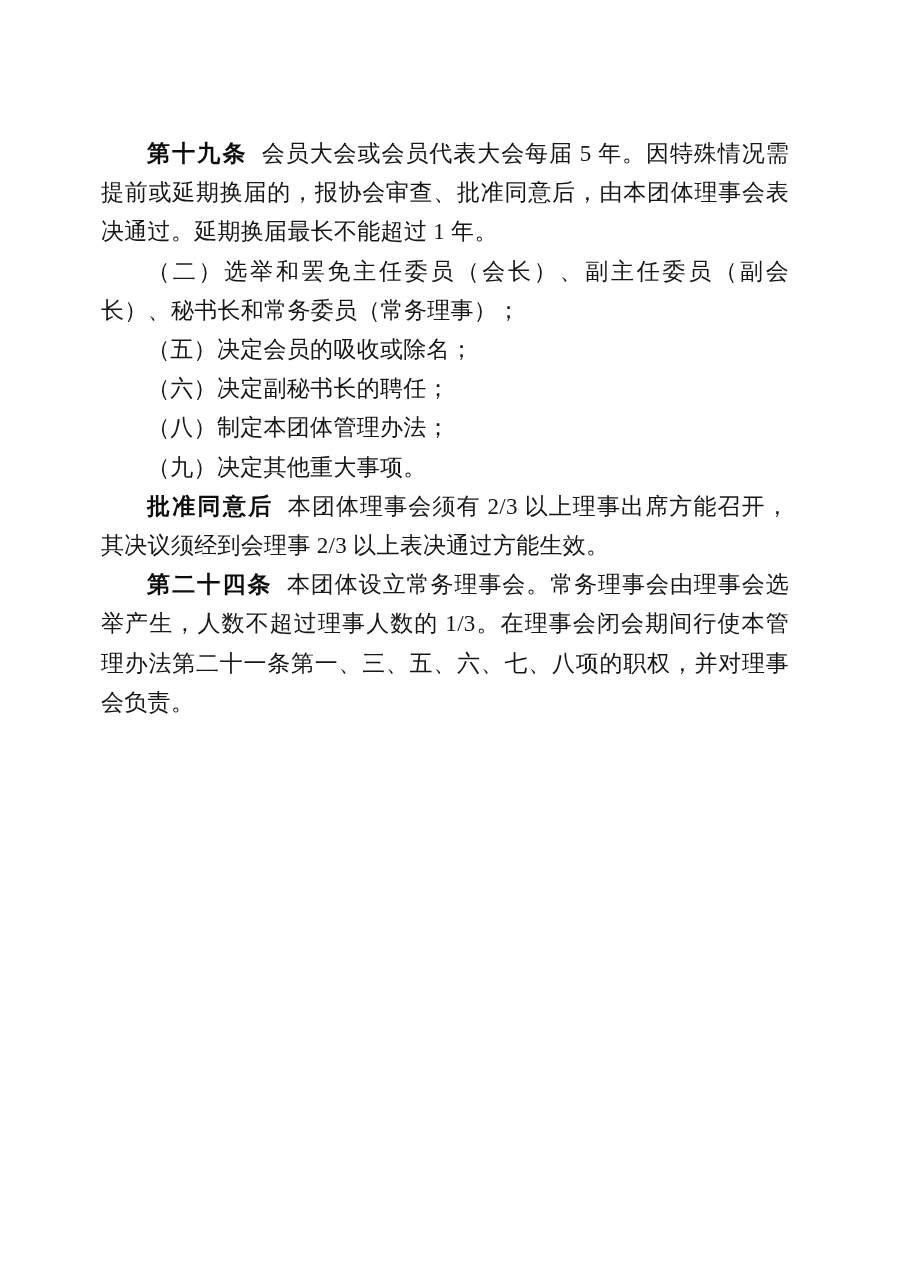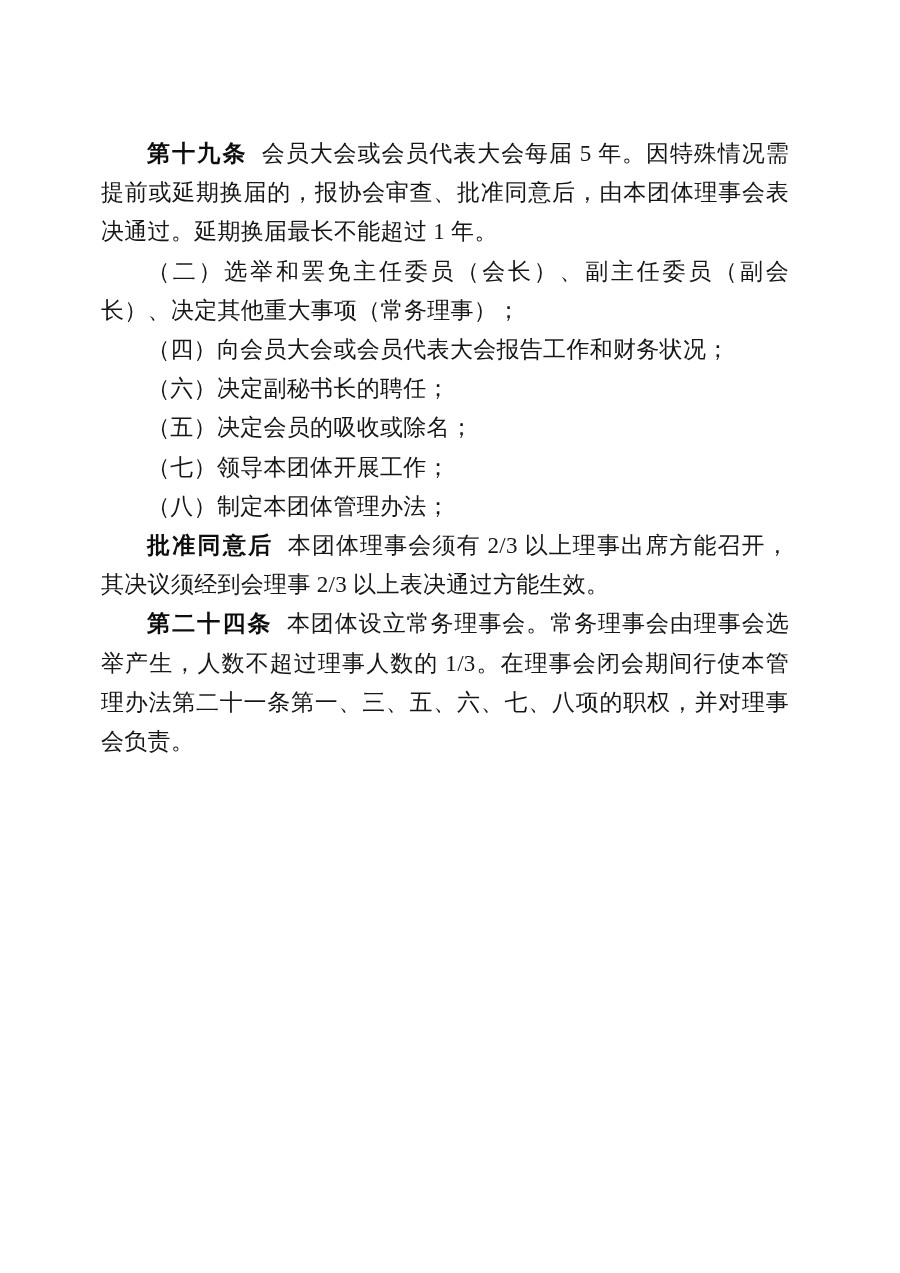--- a/index.html
+++ b/index.html
@@ -45,23 +45,22 @@
     letter-spacing: 2px;
     color: #15803d;
   }
 </style>
 </head>
 <body>
 
 <div class="page">
   <div class="content">
       <p class="para"><span class="art-title">第十九条</span><span>会员大会或会员代表大会每届 5 年。因特殊情况需提前或延期换届的，报协会审查、批准同意后，由本团体理事会表决通过。延期换届最长不能超过 1 年。</span></p>
-      <p class="para"><span>（二）选举和罢免主任委员（会长）、副主任委员（副会长）、决定其他重大事项（常务理事）；</span></p>
-      <p class="para"><span>（四）向会员大会或会员代表大会报告工作和财务状况；</span></p>
+      <p class="para"><span>（二）选举和罢免主任委员（会长）、副主任委员（副会长）、秘书长和常务委员（常务理事）；</span></p>
+      <p class="para"><span>（五）决定会员的吸收或除名；</span></p>
       <p class="para"><span>（六）决定副秘书长的聘任；</span></p>
-      <p class="para"><span>（五）决定会员的吸收或除名；</span></p>
-      <p class="para"><span>（七）领导本团体开展工作；</span></p>
       <p class="para"><span>（八）制定本团体管理办法；</span></p>
+      <p class="para"><span>（九）决定其他重大事项。</span></p>
       <p class="para"><span class="art-title">批准同意后</span><span>本团体理事会须有 2/3 以上理事出席方能召开，其决议须经到会理事 2/3 以上表决通过方能生效。</span></p>
       <p class="para"><span class="art-title">第二十四条</span><span>本团体设立常务理事会。常务理事会由理事会选举产生，人数不超过理事人数的 1/3。在理事会闭会期间行使本管理办法第二十一条第一、三、五、六、七、八项的职权，并对理事会负责。</span></p>
     </div>
   <div class="page-num">— 18 —</div>
 </div>
 
 </body></html>

